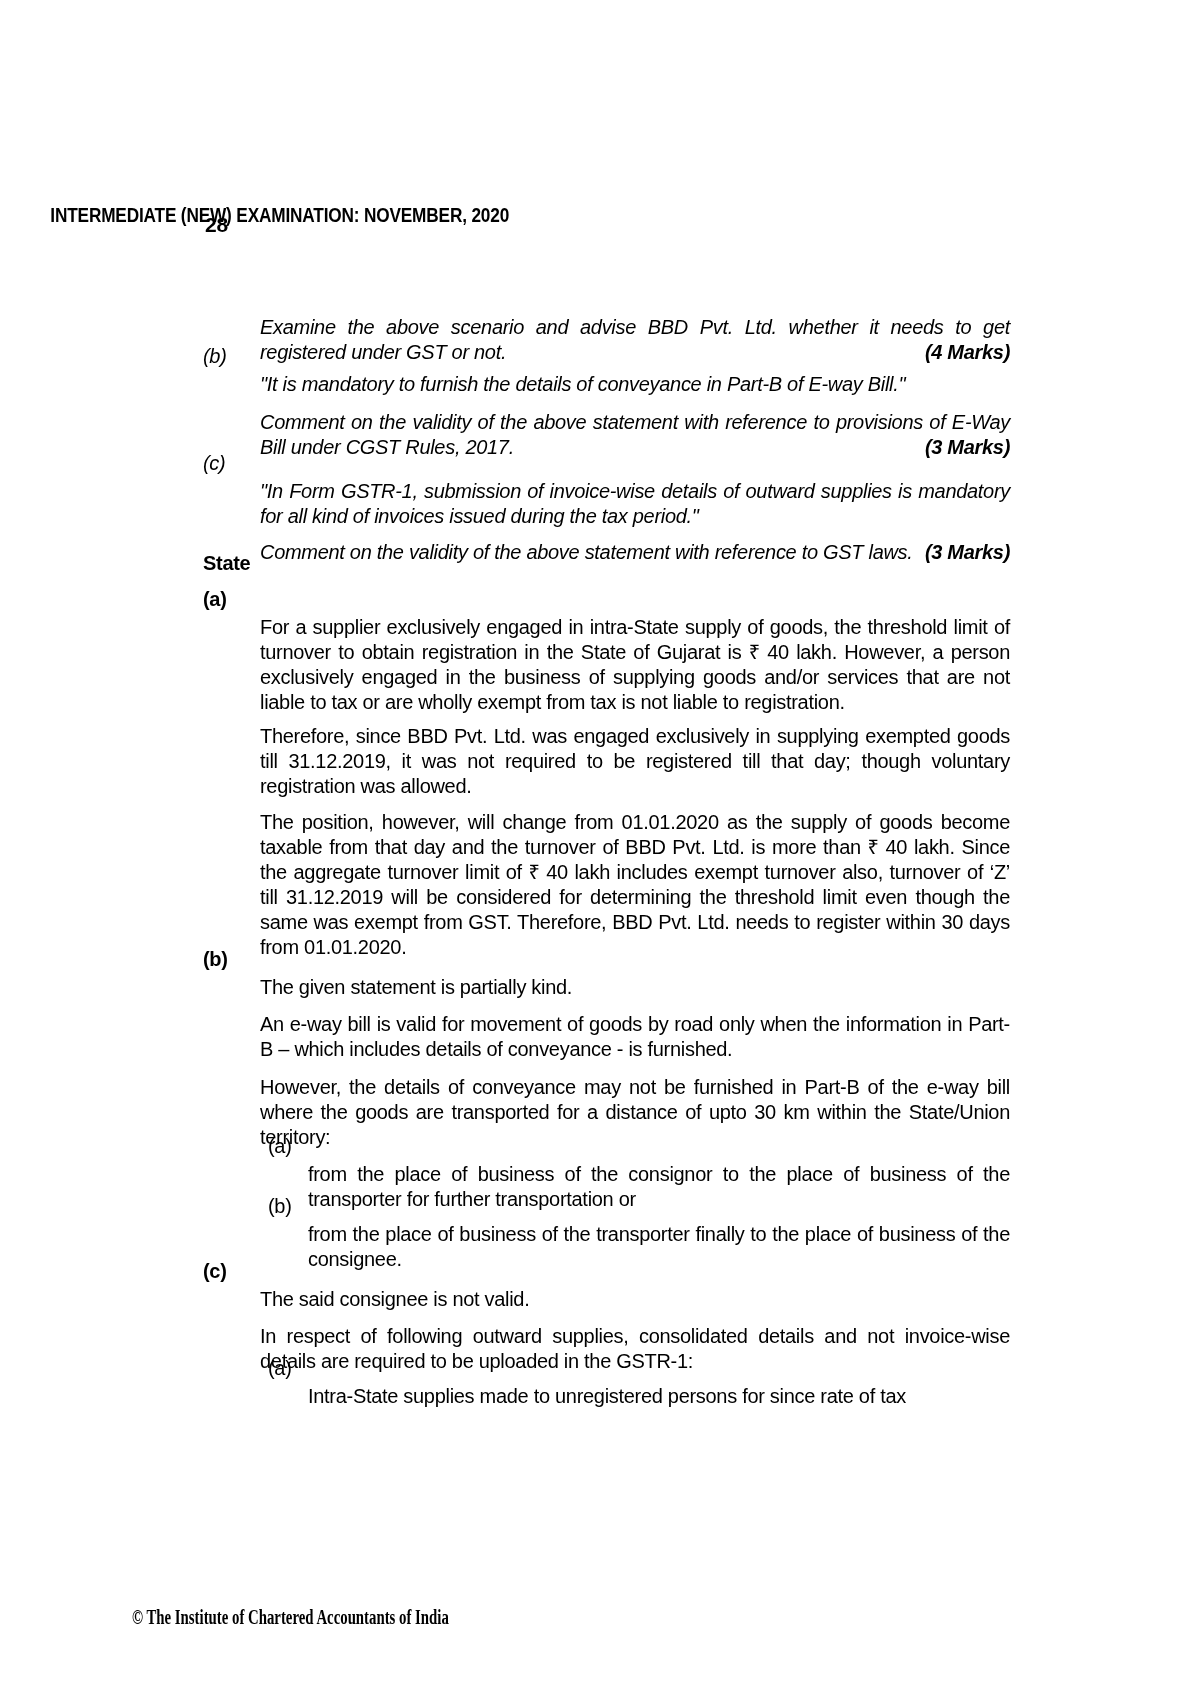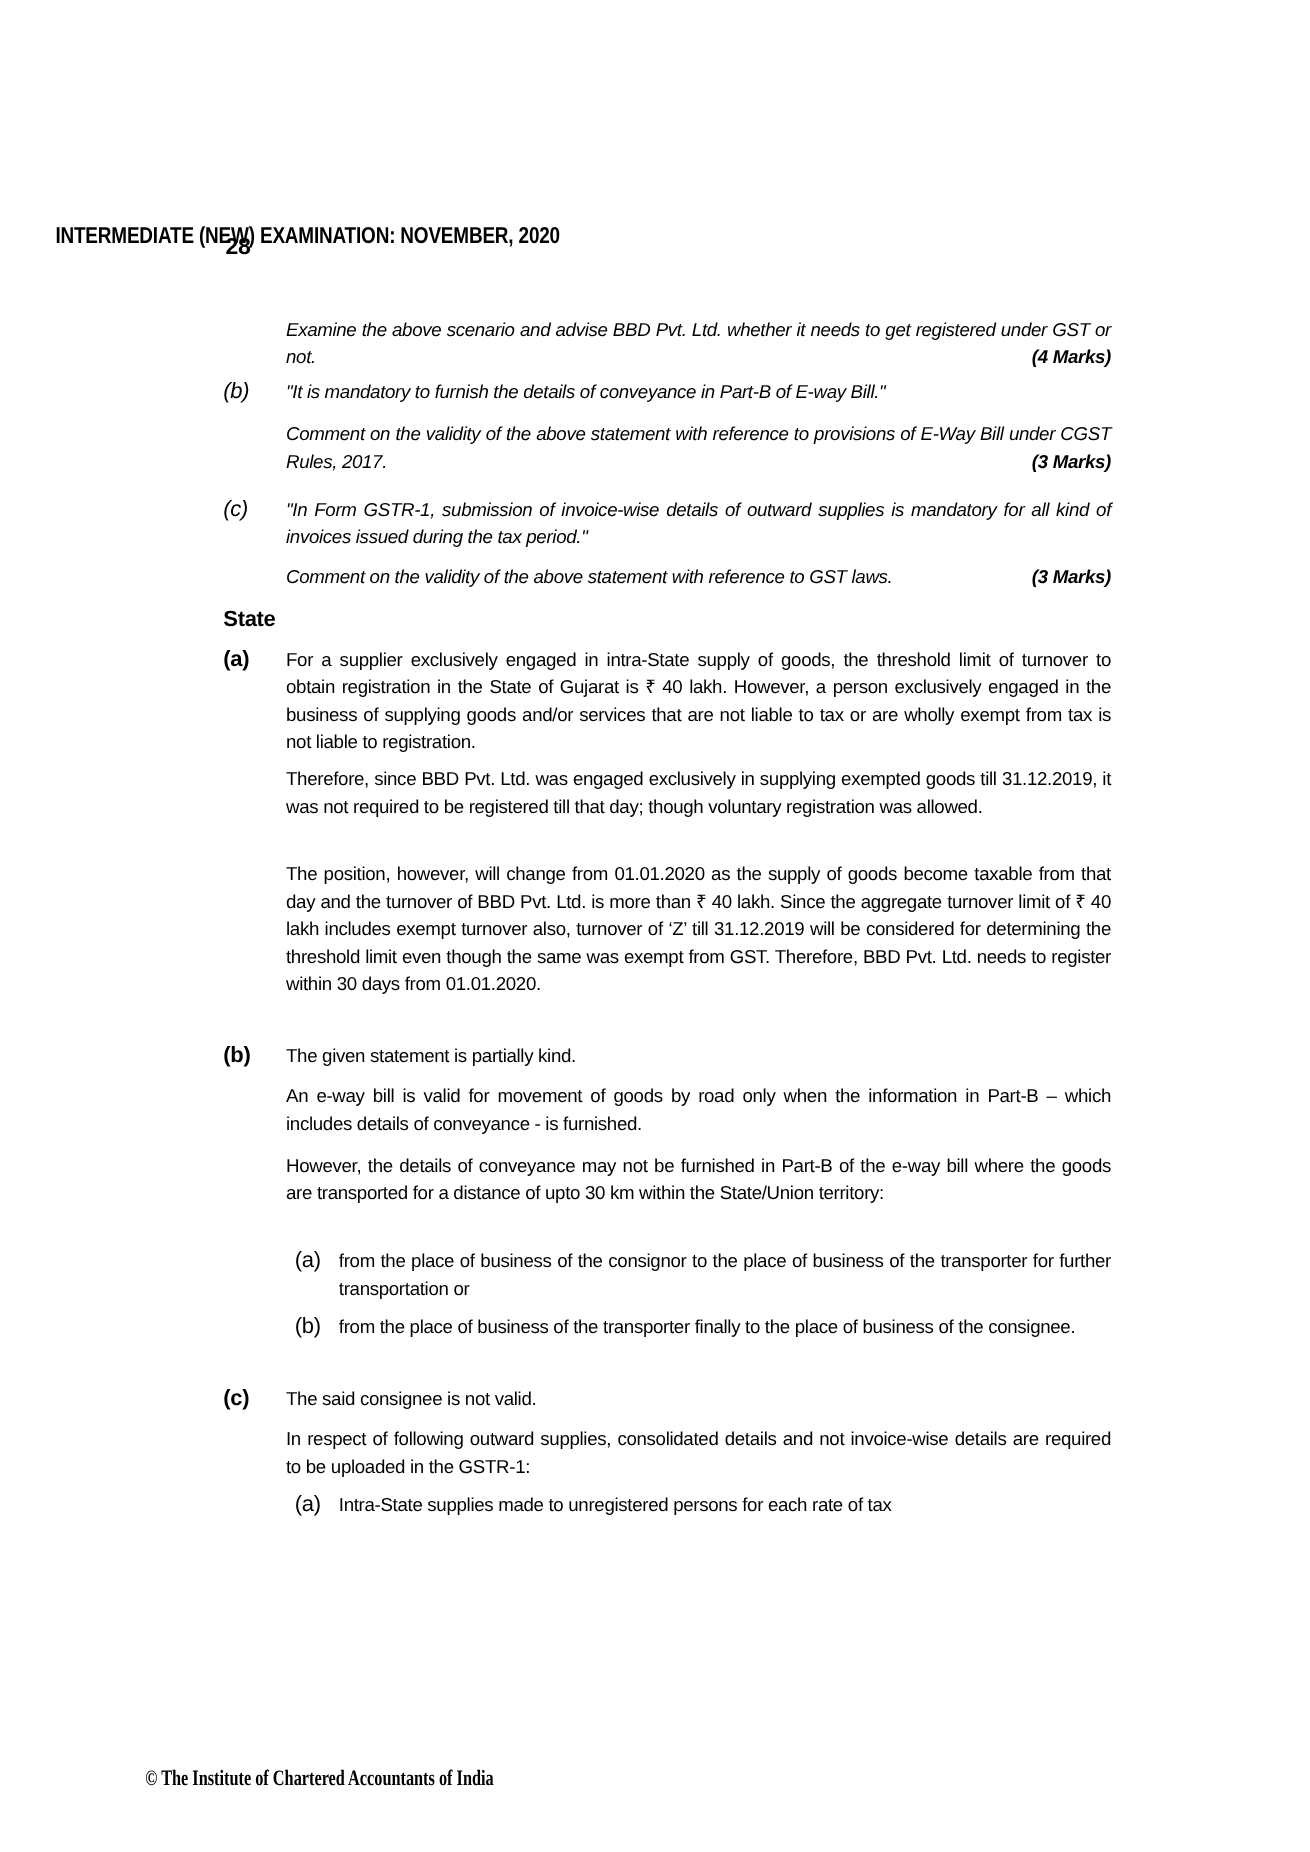--- a/index.html
+++ b/index.html
@@ -37,23 +37,24 @@
   }
 
   
   .lbl {
     left: 203px;
     font-size: 20px; line-height: 25px;
     letter-spacing: -0.3px;
   }
   .txt {
     left: 260px; width: 750px;
-    font-size: 17px; line-height: 25px;
+    font-size: 20px; line-height: 25px;
     text-align: justify;
     letter-spacing: -0.3px;
+    margin-top: 28px;
   }
   .sub-lbl { left: 268px; width: 34px; }
   .sub-txt { left: 308px; width: 702px; }
 
   .q { font-style: italic; }
   .bold { font-weight: 700; }
 
   .marks {
     position: absolute;
     right: 0; bottom: 0;
@@ -116,15 +117,15 @@
 <div class="abs txt sub-txt" style="top:1134px">from the place of business of the consignor to the place of business of the transporter for further transportation or</div>
 
 <div class="abs lbl sub-lbl" style="top:1194px">(b)</div>
 <div class="abs txt sub-txt" style="top:1194px">from the place of business of the transporter finally to the place of business of the consignee.</div>
 
 <div class="abs lbl bold" style="top:1259px">(c)</div>
 <div class="abs txt" style="top:1259px">The said consignee is not valid.</div>
 <div class="abs txt" style="top:1296px">In respect of following outward supplies, consolidated details and not invoice-wise details are required to be uploaded in the GSTR-1:</div>
 
 <div class="abs lbl sub-lbl" style="top:1356px">(a)</div>
-<div class="abs txt sub-txt" style="top:1356px">Intra-State supplies made to unregistered persons for each rate of tax</div>
+<div class="abs txt sub-txt" style="top:1356px">Intra-State supplies made to unregistered persons for since rate of tax</div>
 
 <div class="abs footer">© The Institute of Chartered Accountants of India</div>
 
 </body></html>

